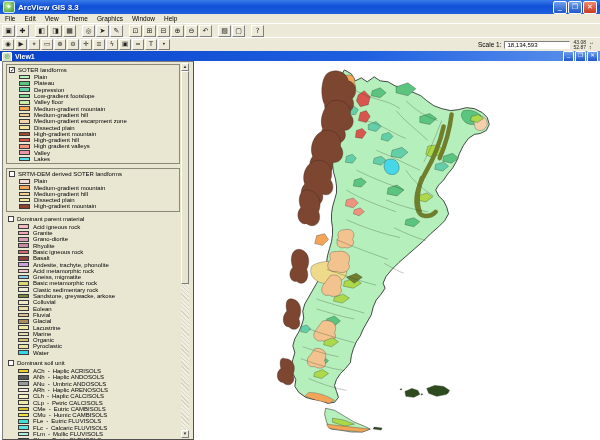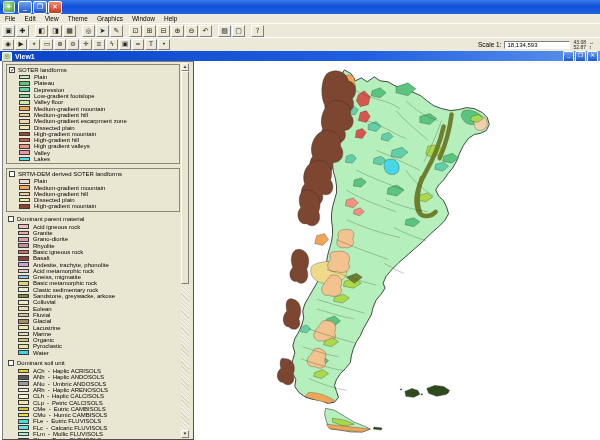--- a/index.html
+++ b/index.html
@@ -66,20 +66,21 @@
   .scroll-track{position:absolute;left:0;top:221px;bottom:8px;width:8px;
     background:repeating-linear-gradient(45deg,#D8D4BE 0 1px,#F0EEE2 1px 3px)}
   .map-area{position:absolute;left:196px;right:0;top:0;bottom:0;background:#fff}
   svg{display:block}
 </style>
 </head>
 <body>
 
 <div class="titlebar">
   <span class="app-icon">✦</span>
+  <span class="title-text">ArcView GIS 3.3</span>
   <span class="winbtns">
     <span class="winbtn">_</span>
     <span class="winbtn">❐</span>
     <span class="winbtn close">✕</span>
   </span>
 </div>
 
 <div class="menubar" id="menubar">
     <span class="menu-item">File</span>
     <span class="menu-item">Edit</span>

